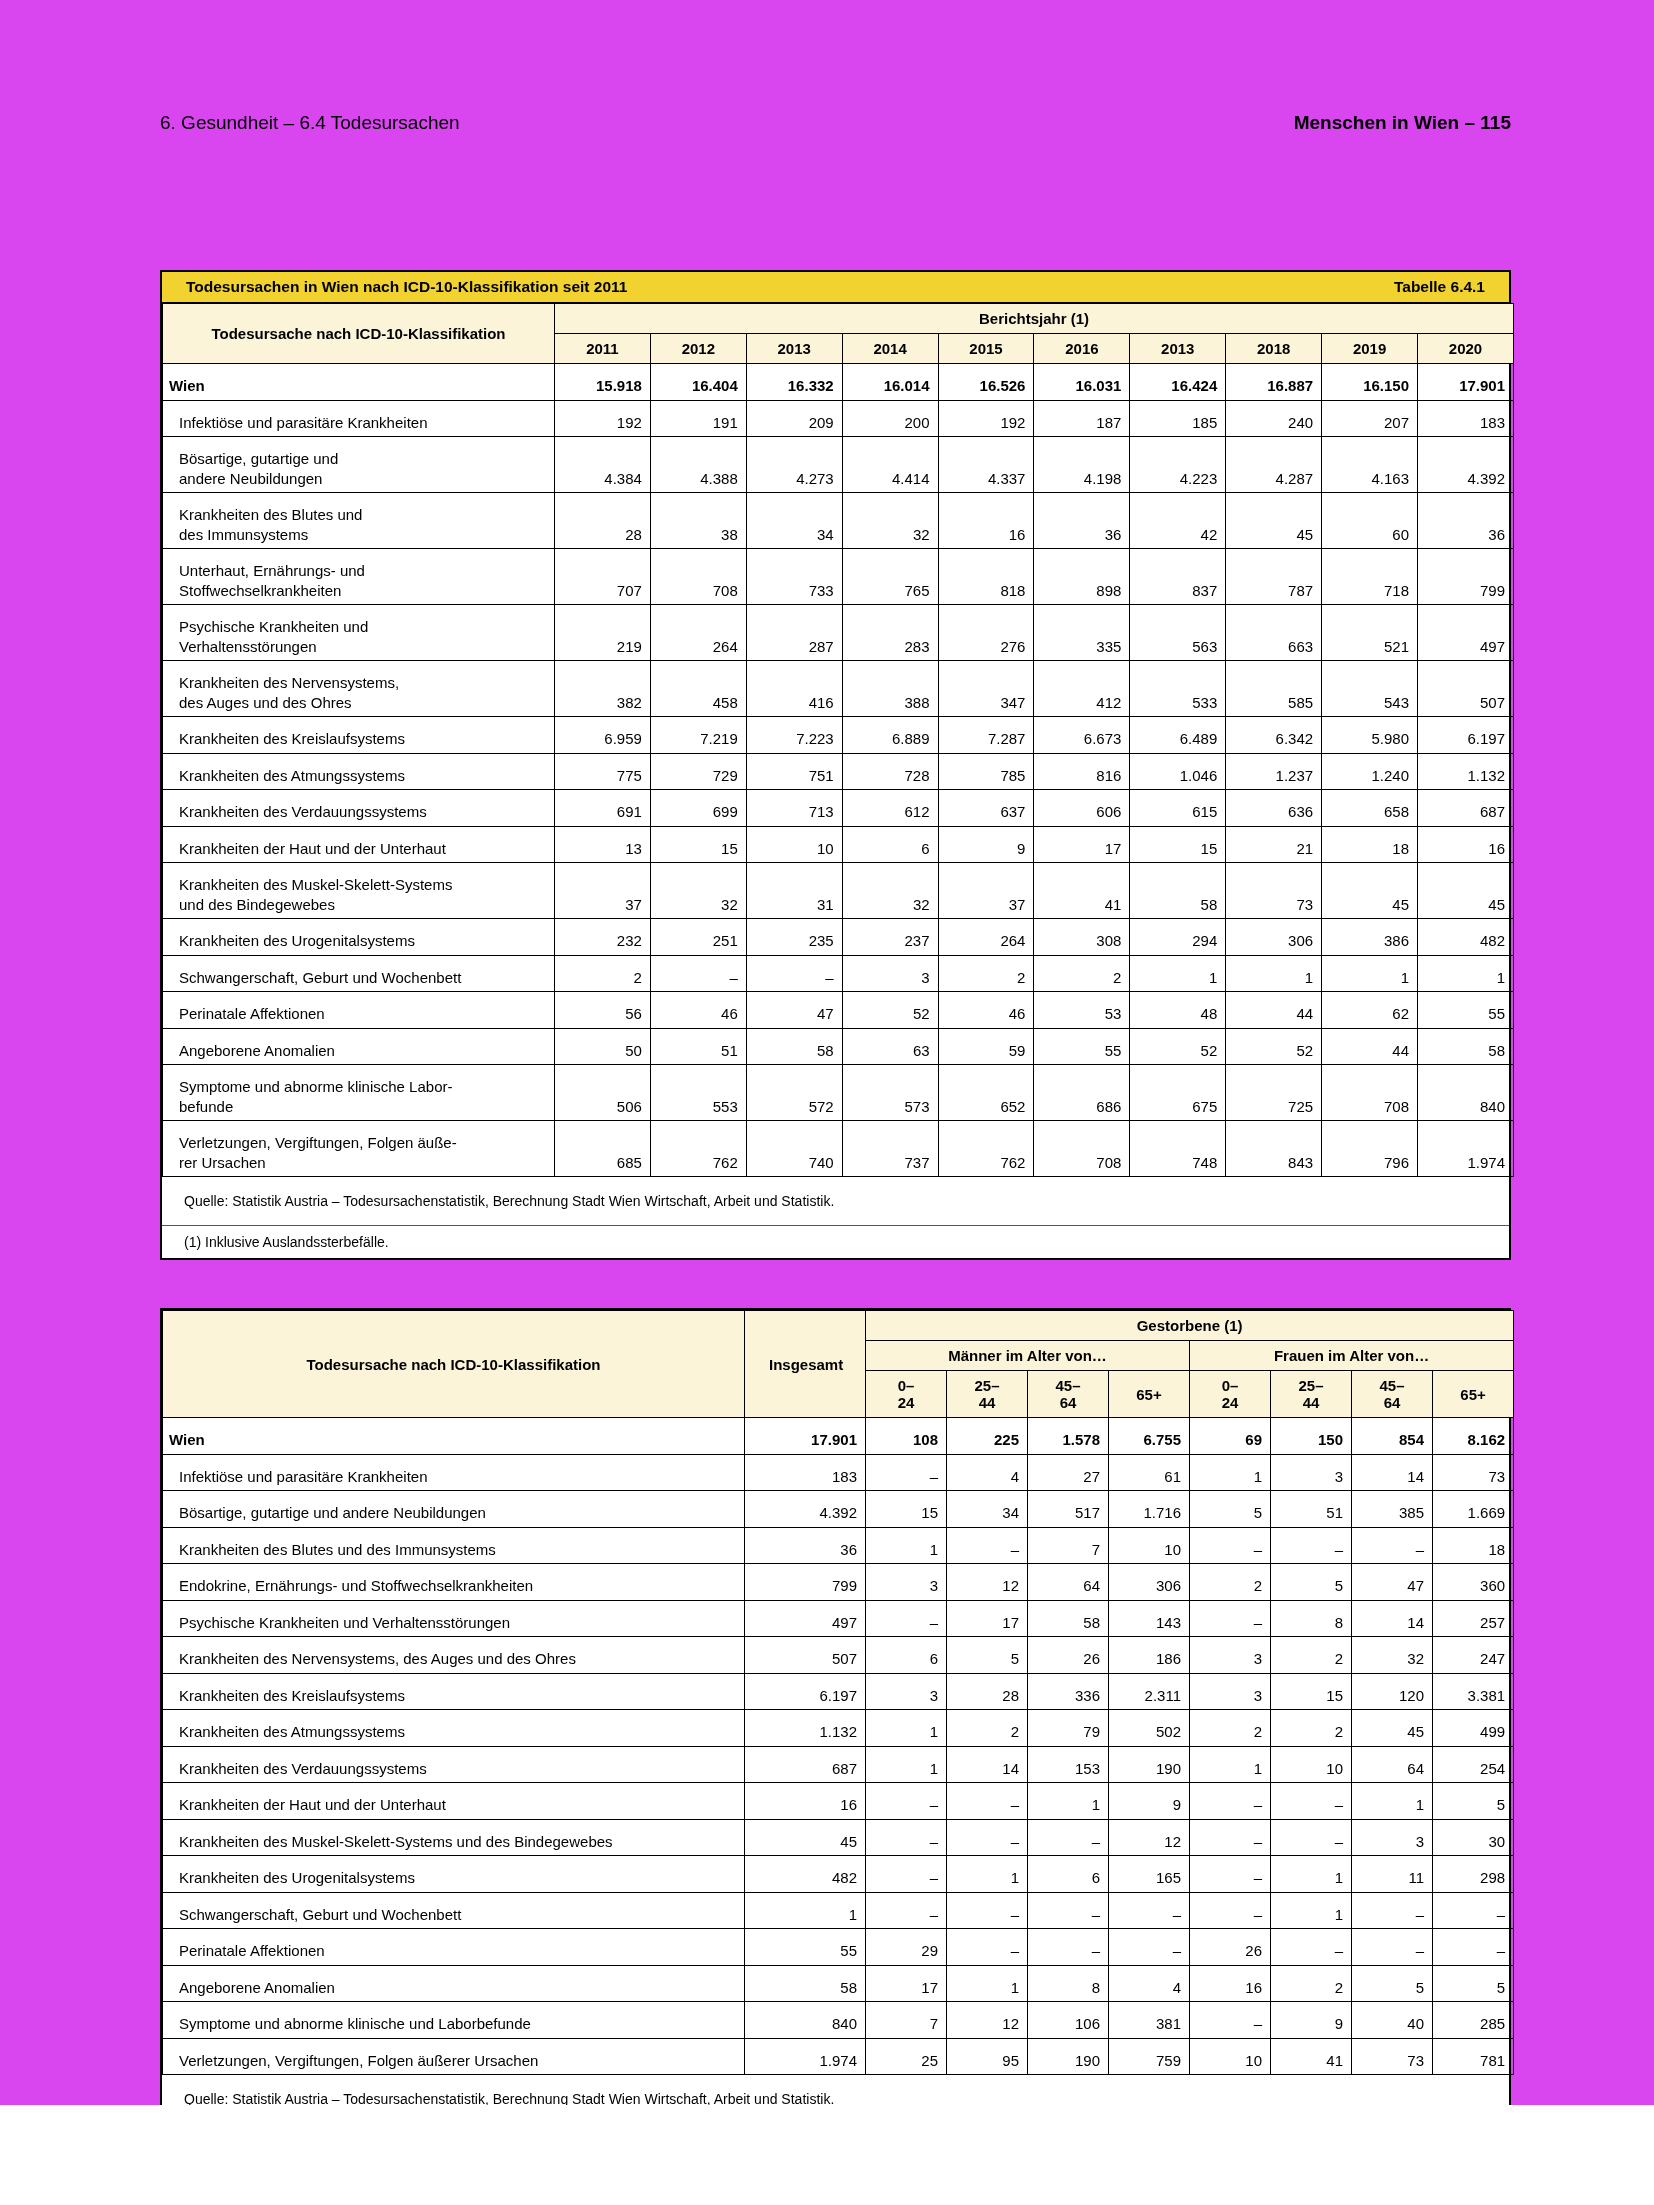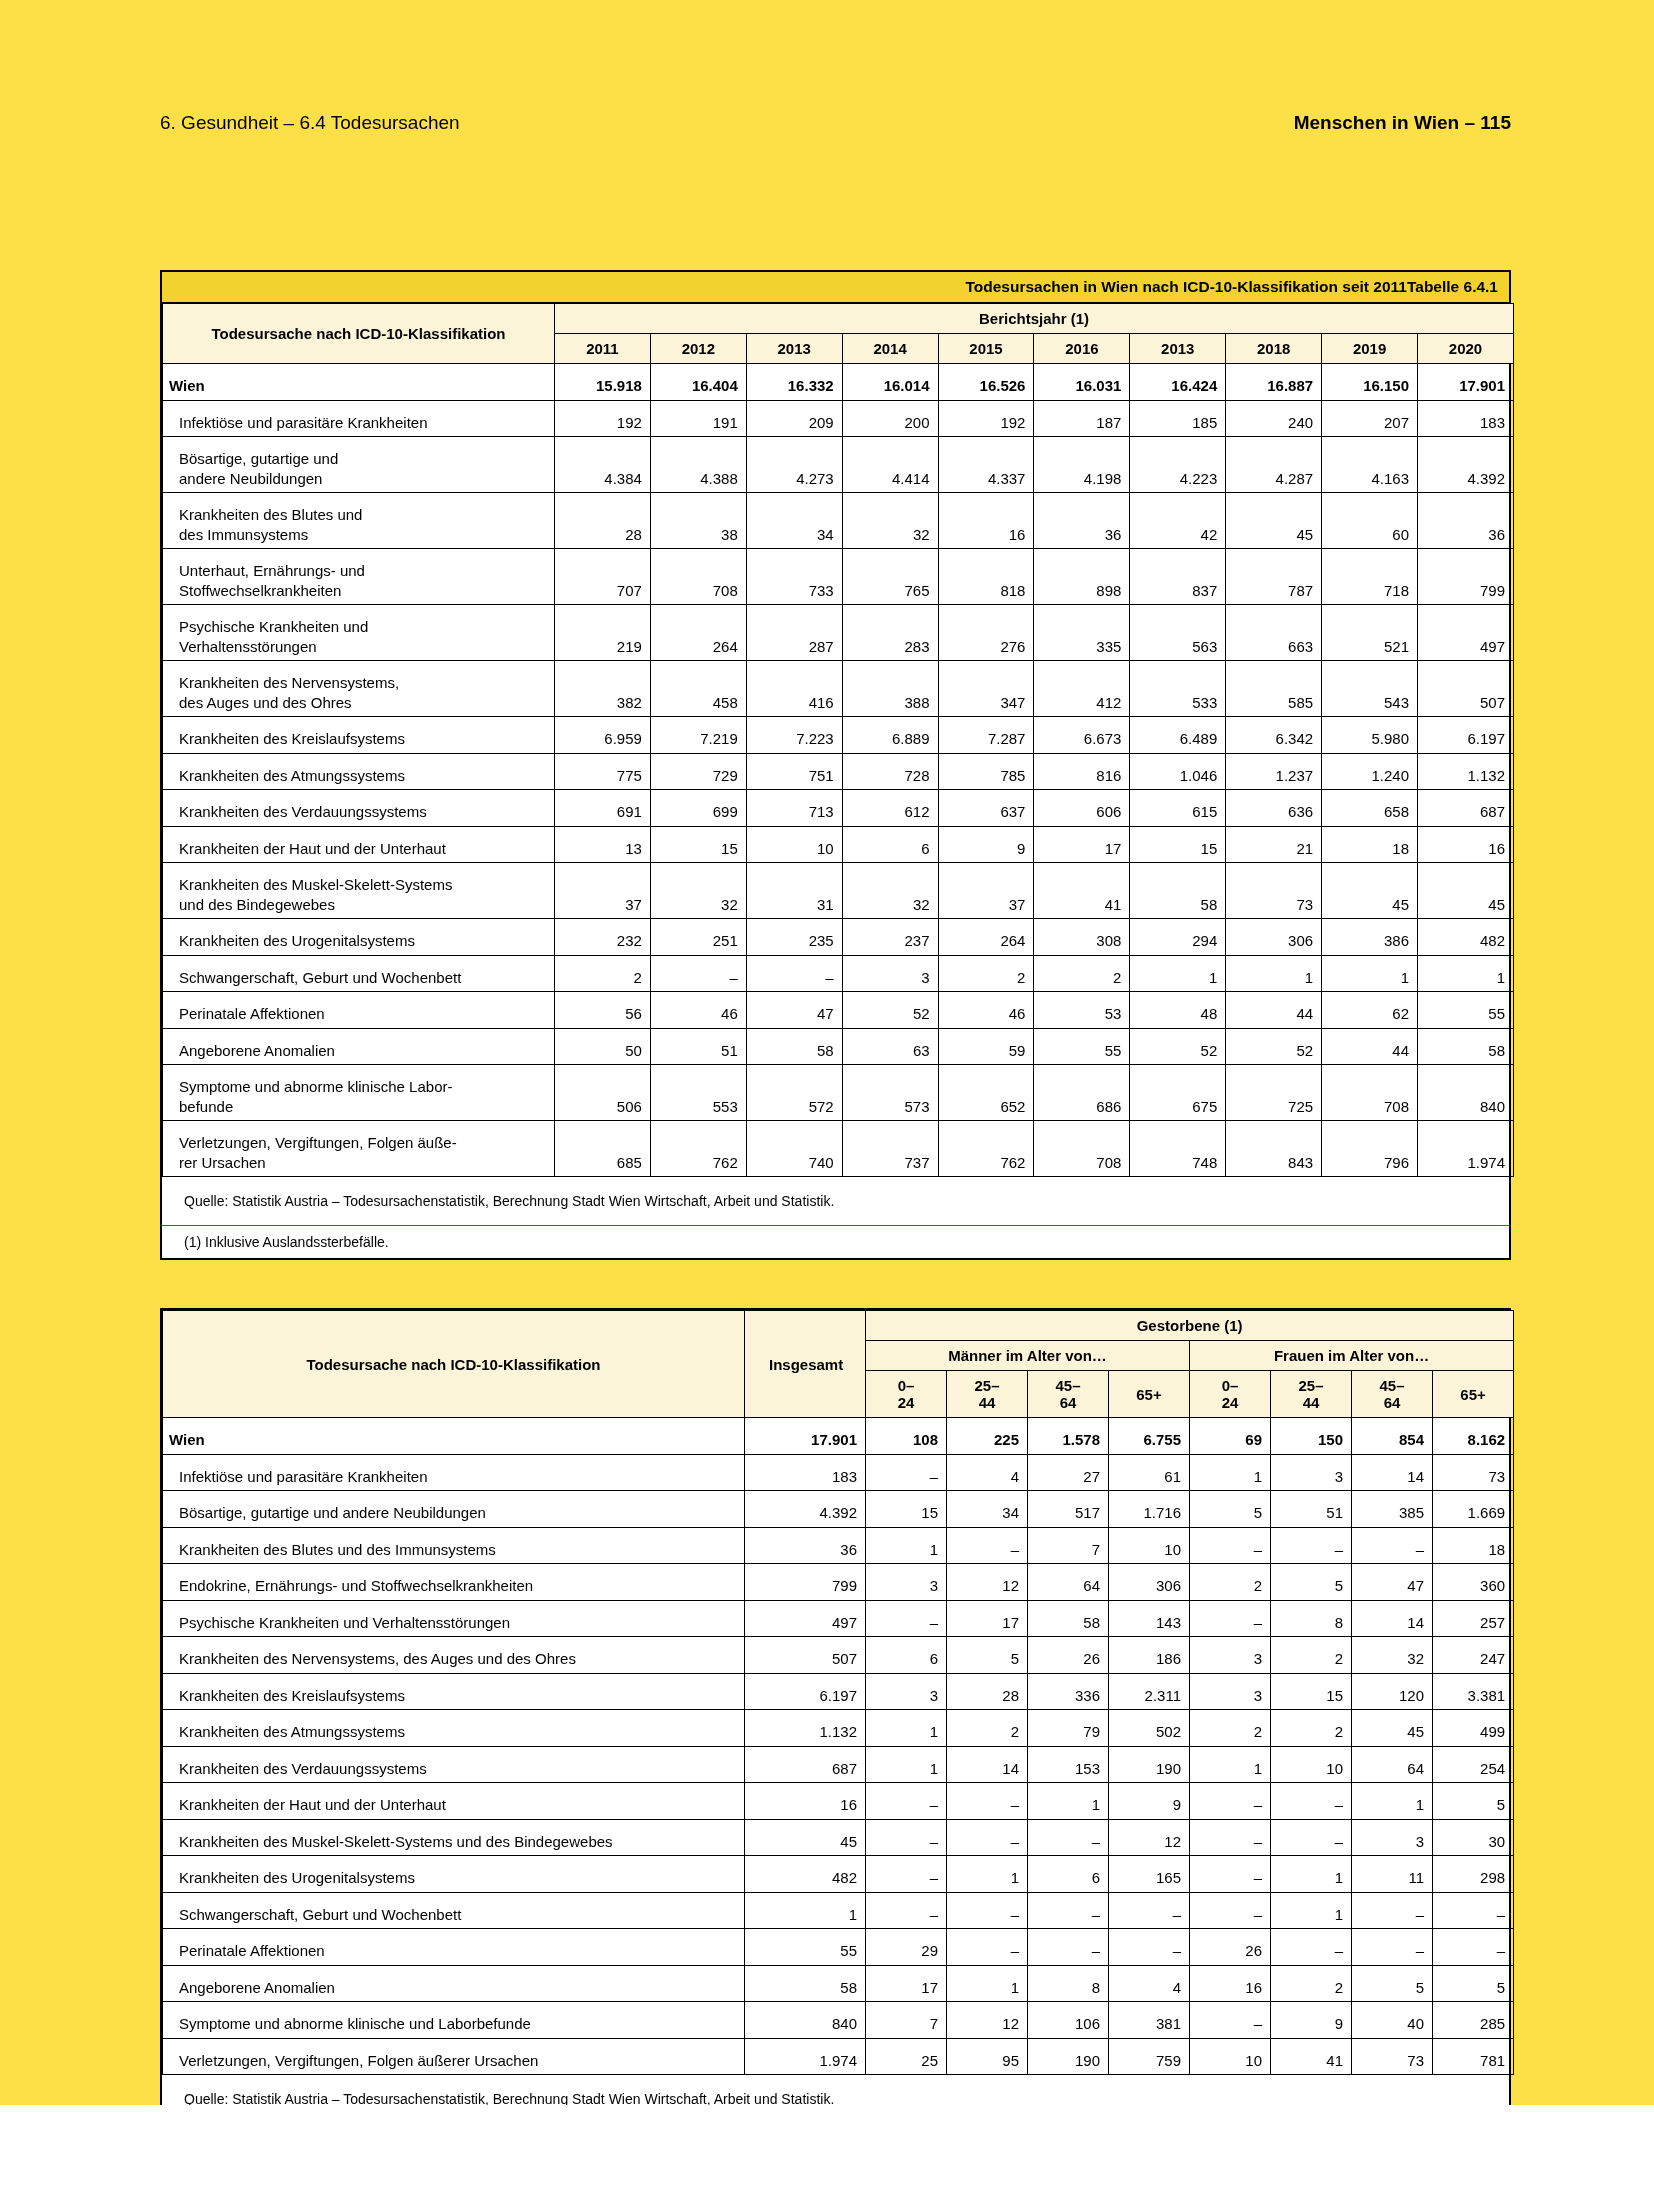--- a/index.html
+++ b/index.html
@@ -1,21 +1,21 @@
 <!DOCTYPE html>
 <html lang="de"><head>
 <meta charset="utf-8">
 <style>
   * { box-sizing: border-box; }
   html, body { margin: 0; padding: 0; background: #ffffff; }
   .page {
     position: relative;
     width: 1654px;
     height: 2105px;
-    background: #fde047;
+    background: #d946ef;
     font-family: "Liberation Sans", sans-serif;
     color: #000;
     padding: 112px 143px 0 160px;
   }
   .page-header {
     display: flex;
     justify-content: space-between;
     align-items: baseline;
     font-size: 19px;
     margin-bottom: 136px;
@@ -24,23 +24,23 @@
 
   .table-box {
     border: 2px solid #000;
     background: #fff;
   }
   .table-box + .table-box { margin-top: 48px; }
 
   .title-bar {
     background: #F2D22E;
     display: flex;
-    justify-content: flex-end;
+    justify-content: space-between;
     align-items: center;
-    padding: 6px 11px;
+    padding: 6px 24px;
     font-weight: 700;
     font-size: 15.5px;
     border-bottom: 1px solid #000;
   }
 
   table {
     width: 100%;
     border-collapse: collapse;
     table-layout: fixed;
     font-size: 15px;

